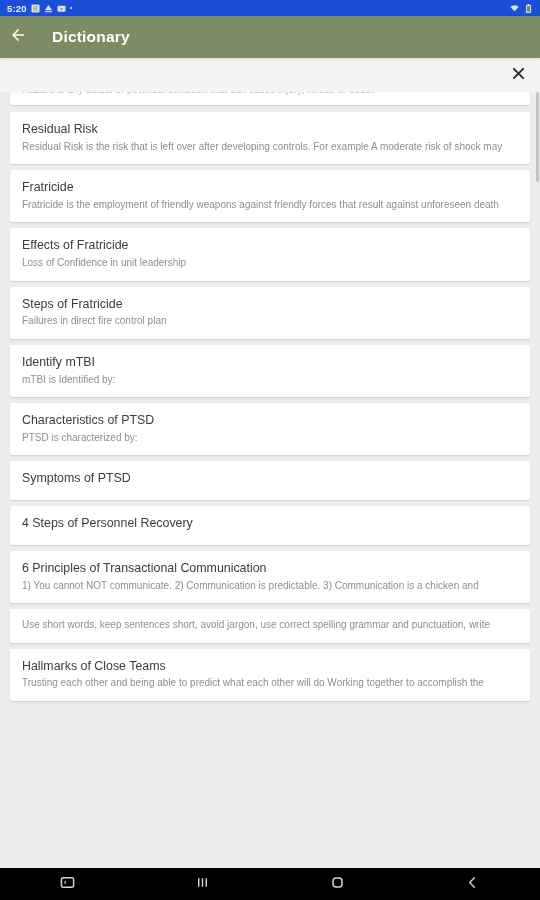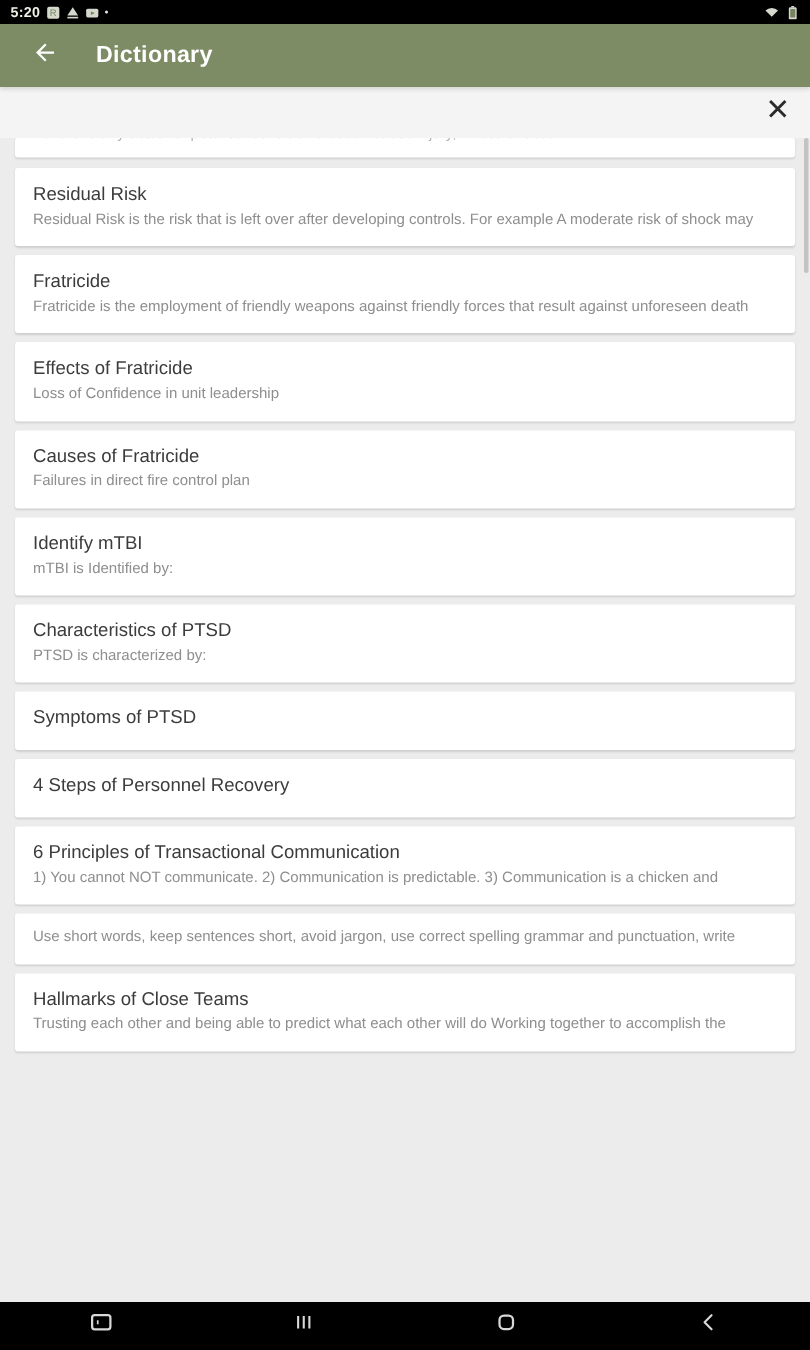--- a/index.html
+++ b/index.html
@@ -16,21 +16,21 @@
     position: relative;
     width: 540px;
     height: 900px;
     background: #e9e9e9;
     overflow: hidden;
   }
 
   
   .statusbar {
     height: 16px;
-    background: #000000;
+    background: #1d4ed8;
     display: flex;
     align-items: center;
     padding: 0 7px;
     color: #e8ecdf;
     font-size: 9px;
     letter-spacing: .2px;
   }
   .statusbar .time { font-size: 9.5px; font-weight: 600; color: #eef1e6; }
   .sb-left { display: flex; align-items: center; gap: 4px; }
   .sb-right { margin-left: auto; display: flex; align-items: center; gap: 5px; }
@@ -44,21 +44,21 @@
     width: 2.5px; height: 2.5px; border-radius: 50%;
     background: #e8ecdf; display: inline-block;
   }
 
   
   .appbar {
     height: 42px;
     background: #7e8c65;
     display: flex;
     align-items: center;
-    padding: 0 18px;
+    padding: 0 6px;
     color: #ffffff;
     box-shadow: 0 1px 3px rgba(0,0,0,.14);
     position: relative;
     z-index: 6;
   }
   .back-btn {
     width: 24px; height: 24px;
     display: flex; align-items: center; justify-content: center;
     cursor: pointer;
   }
@@ -246,21 +246,21 @@
         </div>
         <div class="card">
           <div class="card-title">Fratricide</div>
           <div class="card-sub">Fratricide is the employment of friendly weapons against friendly forces that result against unforeseen death</div>
         </div>
         <div class="card">
           <div class="card-title">Effects of Fratricide</div>
           <div class="card-sub">Loss of Confidence in unit leadership</div>
         </div>
         <div class="card">
-          <div class="card-title">Causes of Fratricide</div>
+          <div class="card-title">Steps of Fratricide</div>
           <div class="card-sub">Failures in direct fire control plan</div>
         </div>
         <div class="card">
           <div class="card-title">Identify mTBI</div>
           <div class="card-sub">mTBI is Identified by:</div>
         </div>
         <div class="card">
           <div class="card-title">Characteristics of PTSD</div>
           <div class="card-sub">PTSD is characterized by:</div>
         </div>

